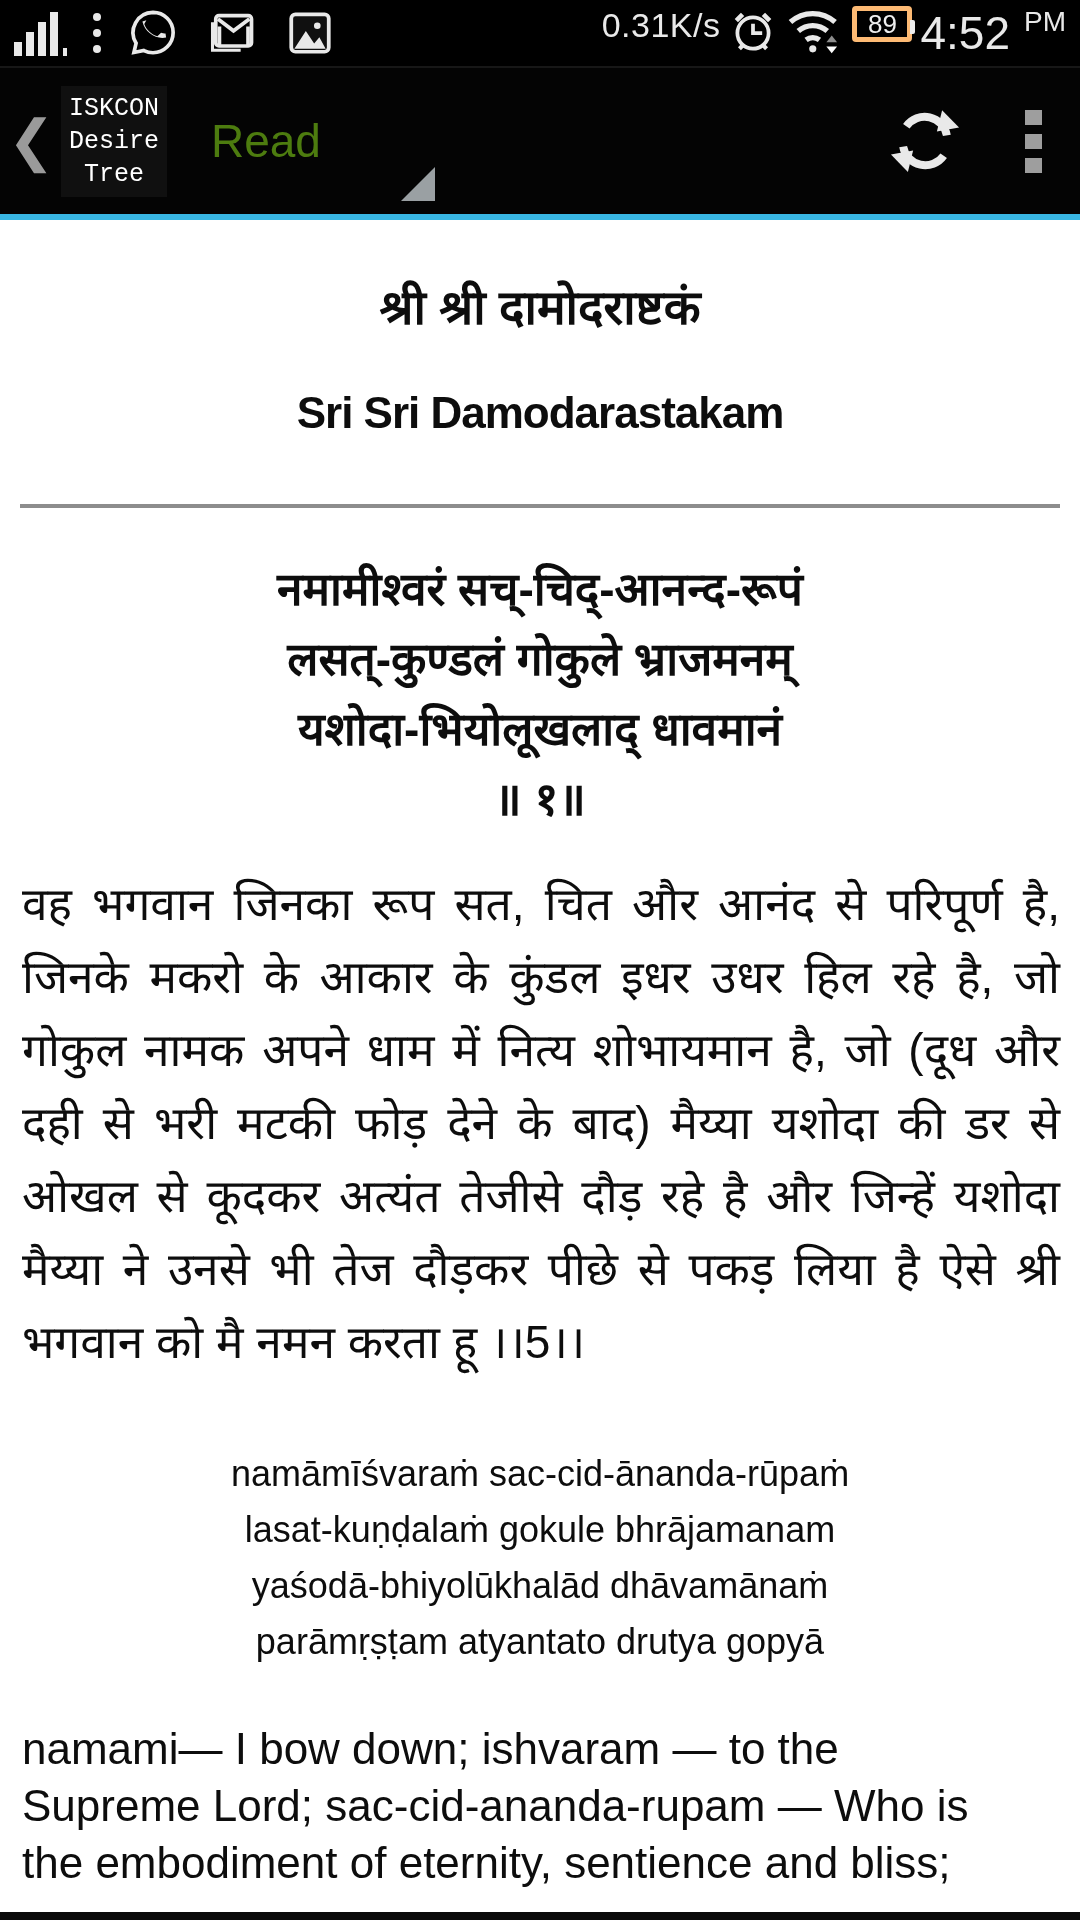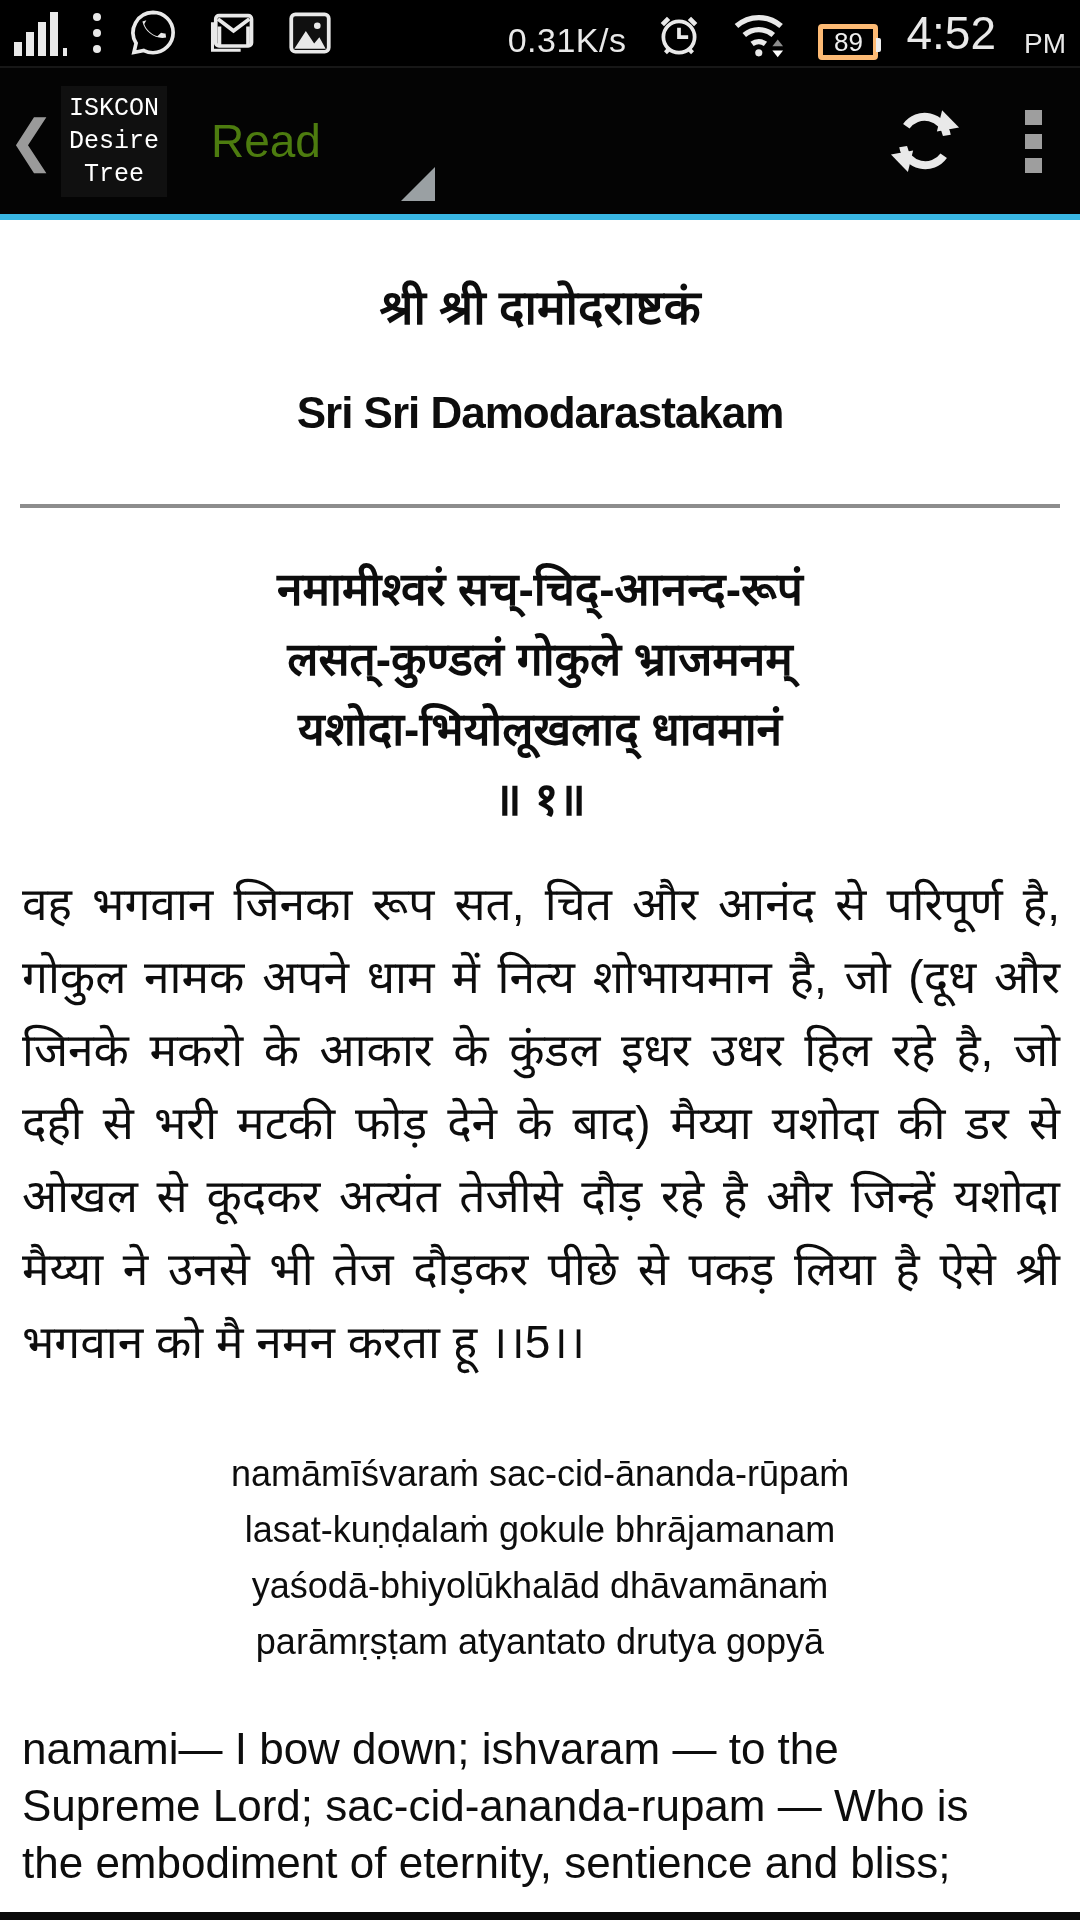--- a/index.html
+++ b/index.html
@@ -4,24 +4,24 @@
 <style>
   * { margin:0; padding:0; box-sizing:border-box; }
   html,body { width:1080px; height:1920px; overflow:hidden; background:#fff;
     font-family:"Liberation Sans","DejaVu Sans",sans-serif; }
   .screen { position:relative; width:1080px; height:1920px; background:#fff; }
 
   
   .status-bar { height:66px; background:#000; display:flex; align-items:center;
     padding:0 14px; color:#e9e9e9; }
   .sb-left { display:flex; align-items:center; gap:26px; }
-  .sb-right { margin-left:auto; display:flex; align-items:flex-end; gap:28px; }
+  .sb-right { margin-left:auto; display:flex; align-items:flex-start; gap:8px; }
   .sb-speed { font-size:34px; letter-spacing:0.5px; }
   .sb-time { font-size:46px; }
-  .sb-ampm { font-size:28px; }
+  .sb-ampm { font-size:28px; margin-left:6px; }
   .sig { display:flex; align-items:flex-end; gap:4px; height:46px; }
   .sig i { display:block; width:8px; background:#e9e9e9; }
   .sig .s1{height:14px}.sig .s2{height:24px}.sig .s3{height:34px}.sig .s4{height:44px}
   .sig .tick{width:4px;height:8px;background:#e9e9e9;margin-left:1px}
   .vdots { display:flex; flex-direction:column; gap:8px; }
   .vdots i { width:8px;height:8px;border-radius:50%;background:#e9e9e9;display:block; }
   .battery { position:relative; width:60px; height:36px; border:5px solid #fdba74;
     border-radius:4px; display:flex; align-items:center; justify-content:center;
     font-size:26px; color:#eee; }
   .battery:after { content:""; position:absolute; right:-8px; top:9px; width:5px;
@@ -169,22 +169,22 @@
 
     <div class="verse">
       <div>नमामीश्वरं सच्-चिद्-आनन्द-रूपं</div>
       <div>लसत्-कुण्डलं गोकुले भ्राजमनम्</div>
       <div>यशोदा-भियोलूखलाद् धावमानं</div>
       <div>॥ १॥</div>
     </div>
 
     <div class="hindi">
       <div class="jline">वह  भगवान जिनका रूप सत, चित और आनंद से परिपूर्ण है,</div>
+      <div class="jline">जिनके मकरो के आकार के कुंडल इधर उधर हिल रहे है, जो</div>
       <div class="jline">गोकुल नामक अपने धाम में नित्य शोभायमान है, जो (दूध और</div>
-      <div class="jline">जिनके मकरो के आकार के कुंडल इधर उधर हिल रहे है, जो</div>
       <div class="jline">दही से भरी मटकी फोड़ देने के बाद) मैय्या यशोदा की डर से</div>
       <div class="jline">ओखल से कूदकर अत्यंत तेजीसे दौड़ रहे है और जिन्हें यशोदा</div>
       <div class="jline">मैय्या ने उनसे भी तेज दौड़कर पीछे से पकड़ लिया है ऐसे श्री</div>
       <div class="lastline">भगवान को मै नमन करता हू  ।।5।।</div>
     </div>
 
     <div class="translit">
       <div>namāmīśvaraṁ sac-cid-ānanda-rūpaṁ</div>
       <div>lasat-kuṇḍalaṁ gokule bhrājamanam</div>
       <div>yaśodā-bhiyolūkhalād dhāvamānaṁ</div>

